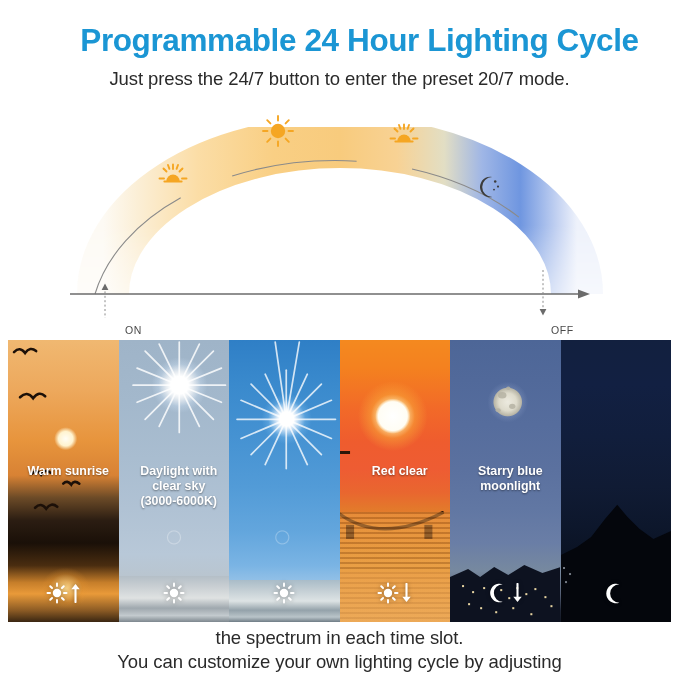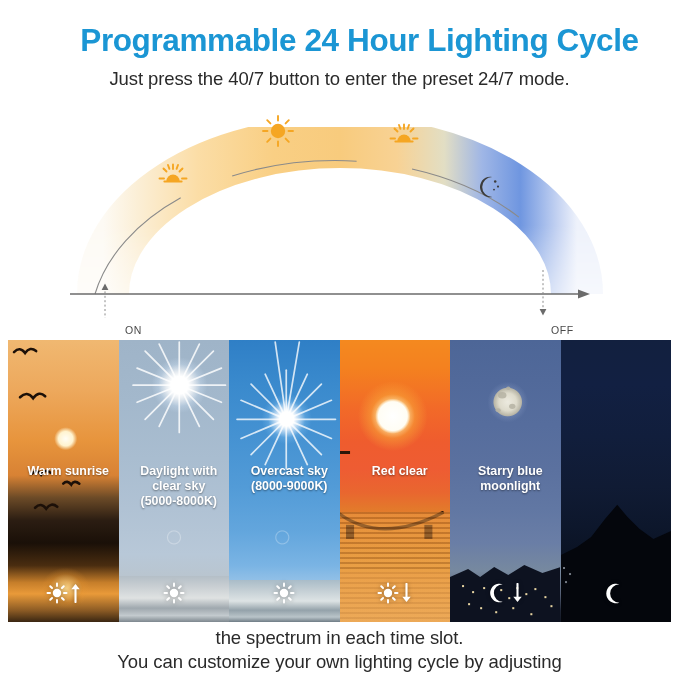--- a/index.html
+++ b/index.html
@@ -101,21 +101,21 @@
   
   .lyr { position:absolute; inset:0; }
 </style>
 </head>
 <body>
 
 <div id="page">
 
   <div class="header">
     <h1 class="title">Programmable 24 Hour Lighting Cycle</h1>
-    <div class="subtitle">Just press the 40/7 button to enter the preset 24/7 mode.</div>
+    <div class="subtitle">Just press the 24/7 button to enter the preset 20/7 mode.</div>
   </div>
 
   <div class="diagram">
     <svg width="679" height="232" viewBox="0 0 679 232">
       <defs>
         <linearGradient id="arcGrad" x1="0" y1="0" x2="1" y2="0">
           <stop offset="0.00" stop-color="#fdfaf4"></stop>
           <stop offset="0.07" stop-color="#fbefd7"></stop>
           <stop offset="0.20" stop-color="#fbdda6"></stop>
           <stop offset="0.36" stop-color="#f9cf84"></stop>
@@ -271,21 +271,21 @@
             <line x1="60" y1="45" x2="40" y2="86"></line>
           <line x1="60" y1="45" x2="18" y2="28"></line>
             <line x1="60" y1="45" x2="102" y2="62"></line>
           <line x1="60" y1="45" x2="102" y2="28"></line>
             <line x1="60" y1="45" x2="18" y2="62"></line>
         </g>
       </svg>
       <div class="lyr" style="background:radial-gradient(circle 9px at 50% 70%, rgba(255,255,255,0) 60%, rgba(255,255,255,.30) 72%, rgba(255,255,255,0) 84%);"></div>
 
       <div class="lyr" style="top:auto;height:46px;bottom:0;background:linear-gradient(180deg,#b4bfc7 0%,#c8ced2 22%,#dfe2e2 48%,#9fa8ae 70%,#c3cace 86%,#7d878e 100%);"></div>
-      <div class="panel-label">Daylight with clear sky (5000-8000K)</div>
+      <div class="panel-label">Daylight with clear sky (3000-6000K)</div>
       <div class="panel-icon">
         <svg width="22" height="22" viewBox="0 0 24 24">
           <circle cx="12" cy="12" r="4.6" fill="#fff"></circle>
           <g stroke="#fff" stroke-width="2.1" stroke-linecap="round">
             <line x1="12" y1="1.6" x2="12" y2="4.4"></line>
               <line x1="12" y1="19.6" x2="12" y2="22.4"></line>
             <line x1="1.6" y1="12" x2="4.4" y2="12"></line>
               <line x1="19.6" y1="12" x2="22.4" y2="12"></line>
             <line x1="4.6" y1="4.6" x2="6.6" y2="6.6"></line>
               <line x1="17.4" y1="17.4" x2="19.4" y2="19.4"></line>
@@ -316,21 +316,20 @@
           <line x1="57" y1="79" x2="12" y2="60"></line>
             <line x1="57" y1="79" x2="102" y2="98"></line>
           <line x1="57" y1="79" x2="102" y2="60"></line>
             <line x1="57" y1="79" x2="12" y2="98"></line>
           <line x1="57" y1="79" x2="46" y2="2"></line>
             <line x1="57" y1="79" x2="70" y2="2"></line>
         </g>
       </svg>
       <div class="lyr" style="background:radial-gradient(circle 9px at 48% 70%, rgba(255,255,255,0) 60%, rgba(255,255,255,.28) 72%, rgba(255,255,255,0) 84%);"></div>
       <div class="lyr" style="top:auto;height:42px;bottom:0;background:linear-gradient(180deg,#a9bcc8 0%,#c3ced4 24%,#dde3e4 50%,#94a2aa 72%,#b9c4c9 88%,#6f7c85 100%);"></div>
-      <div class="panel-label">Overcast sky (8000-9000K)</div>
       <div class="panel-icon">
         <svg width="22" height="22" viewBox="0 0 24 24">
           <circle cx="12" cy="12" r="4.6" fill="#fff"></circle>
           <g stroke="#fff" stroke-width="2.1" stroke-linecap="round">
             <line x1="12" y1="1.6" x2="12" y2="4.4"></line>
               <line x1="12" y1="19.6" x2="12" y2="22.4"></line>
             <line x1="1.6" y1="12" x2="4.4" y2="12"></line>
               <line x1="19.6" y1="12" x2="22.4" y2="12"></line>
             <line x1="4.6" y1="4.6" x2="6.6" y2="6.6"></line>
               <line x1="17.4" y1="17.4" x2="19.4" y2="19.4"></line>

